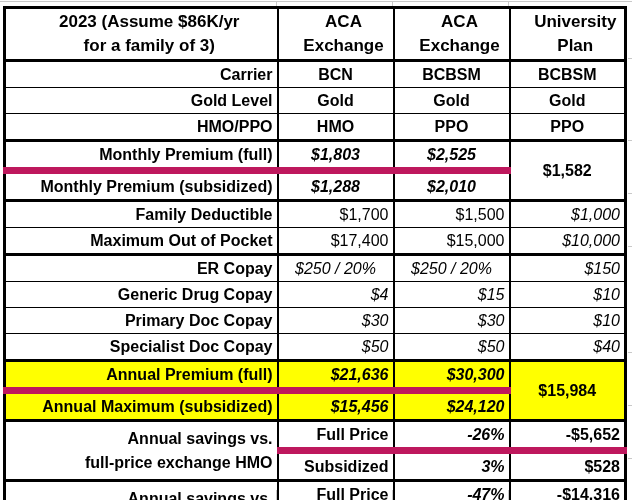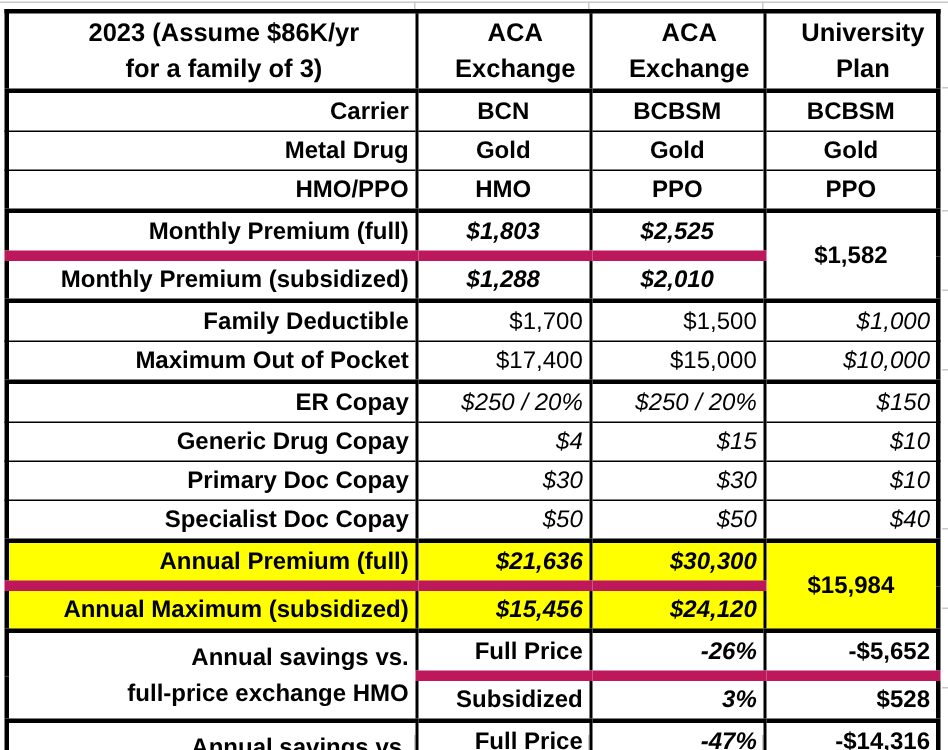--- a/index.html
+++ b/index.html
@@ -17,21 +17,21 @@
   td{
     border-left:2px solid #000;border-right:2px solid #000;
     font-size:16px;height:25px;padding:0 4px;
     white-space:nowrap;overflow:hidden;vertical-align:middle;
   }
   tr.hdr td{height:50px;font-size:17px;line-height:24px;padding-left:20px;}
   .b{font-weight:bold;}
   .i{font-style:italic;}
   .r{text-align:right;margin-left:48px;}
   .c{text-align:center;}
-  .l{text-align:right;}
+  .l{text-align:center;}
   .hl{background:#ffff00;}
   .two{line-height:24px;}
   .two span{display:block;}
   .bb-thick{border-bottom:3px solid #000;}
   .bb-thin{border-bottom:1px solid #000;}
   .bb-split{border-bottom:7px solid #be185d;}
   .gridline{position:absolute;background:#c9c9c9;}
 </style>
 </head>
 <body>
@@ -79,21 +79,21 @@
     </td>
   </tr>
 
   <tr>
     <td class="b r bb-thin">Carrier</td>
     <td class="b c bb-thin">BCN</td>
     <td class="b c bb-thin">BCBSM</td>
     <td class="b c bb-thin">BCBSM</td>
   </tr>
   <tr>
-    <td class="b r bb-thin">Metal Drug</td>
+    <td class="b r bb-thin">Gold Level</td>
     <td class="b c bb-thin">Gold</td>
     <td class="b c bb-thin">Gold</td>
     <td class="b c bb-thin">Gold</td>
   </tr>
   <tr>
     <td class="b r bb-thick">HMO/PPO</td>
     <td class="b c bb-thick">HMO</td>
     <td class="b c bb-thick">PPO</td>
     <td class="b c bb-thick">PPO</td>
   </tr>

